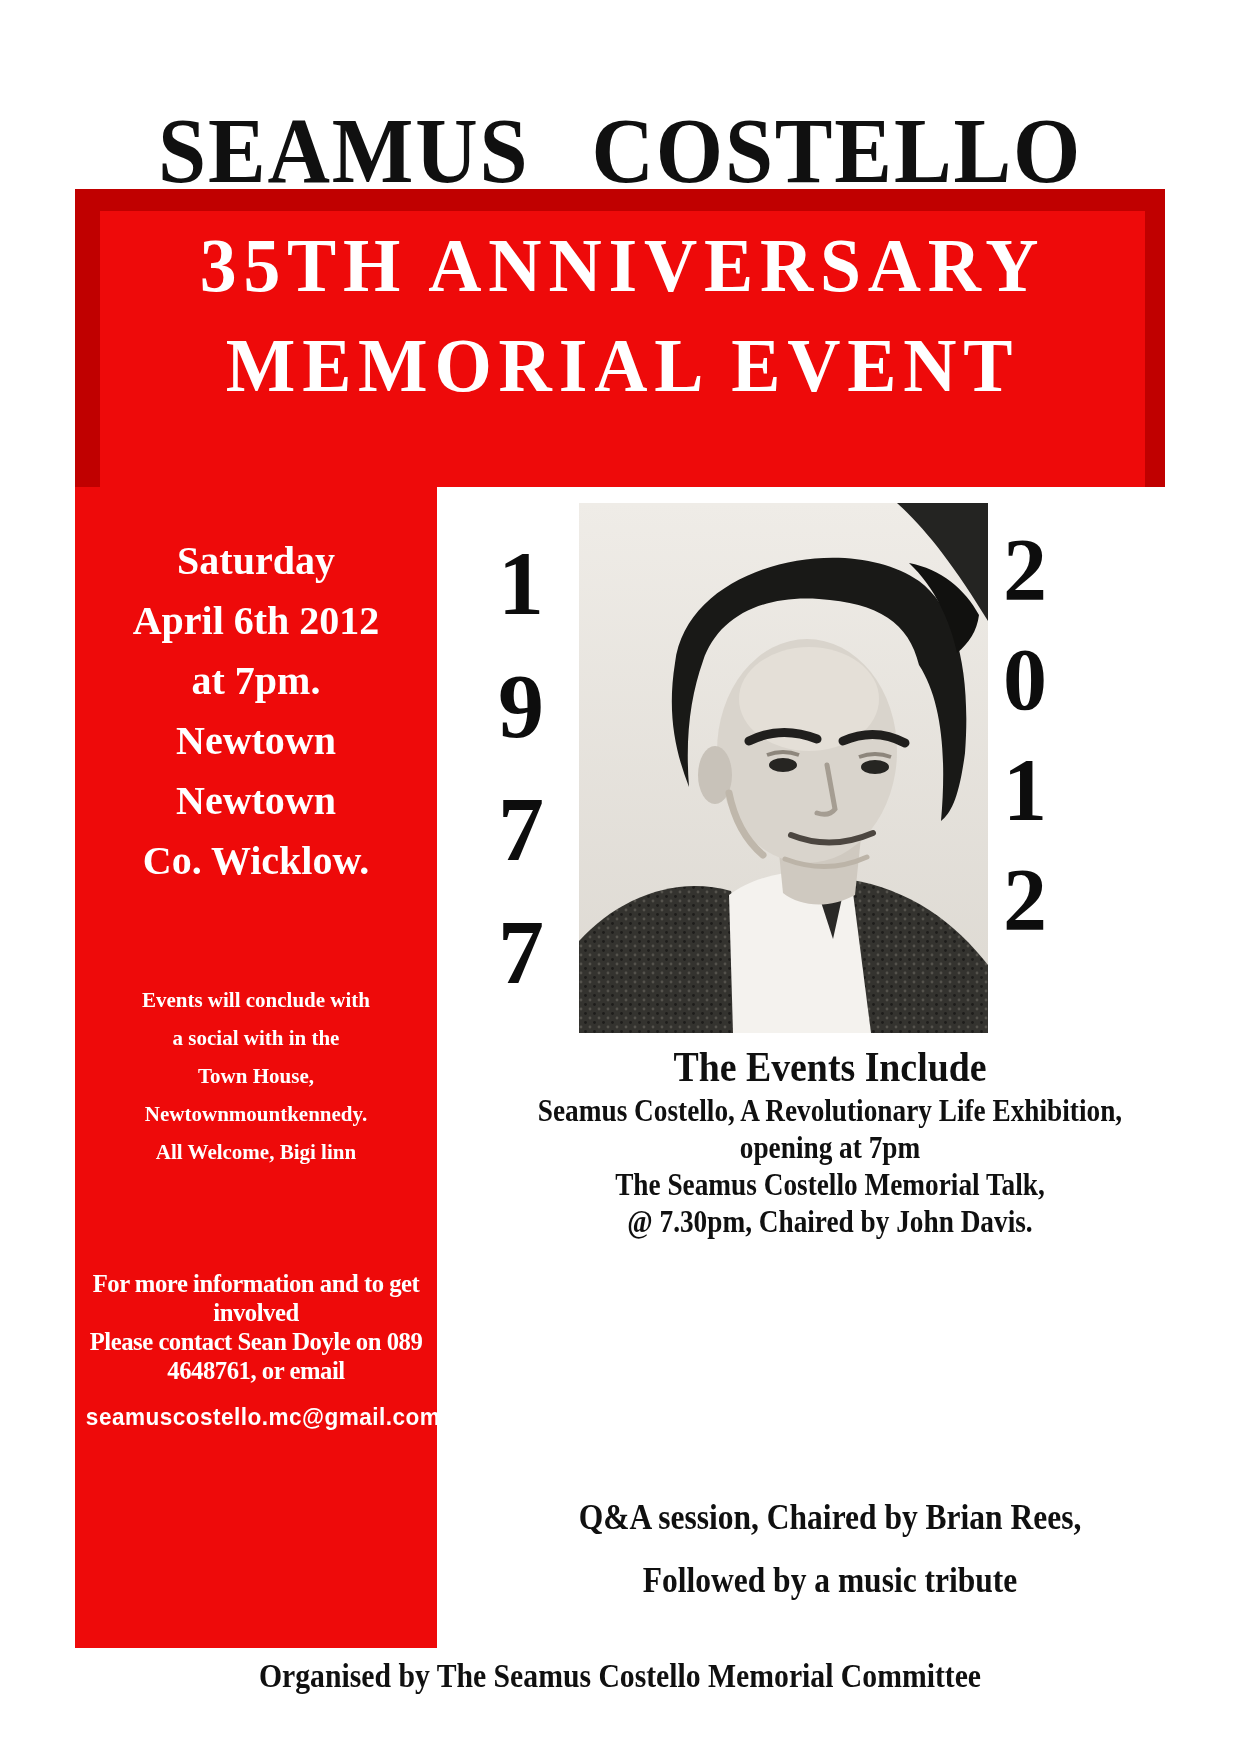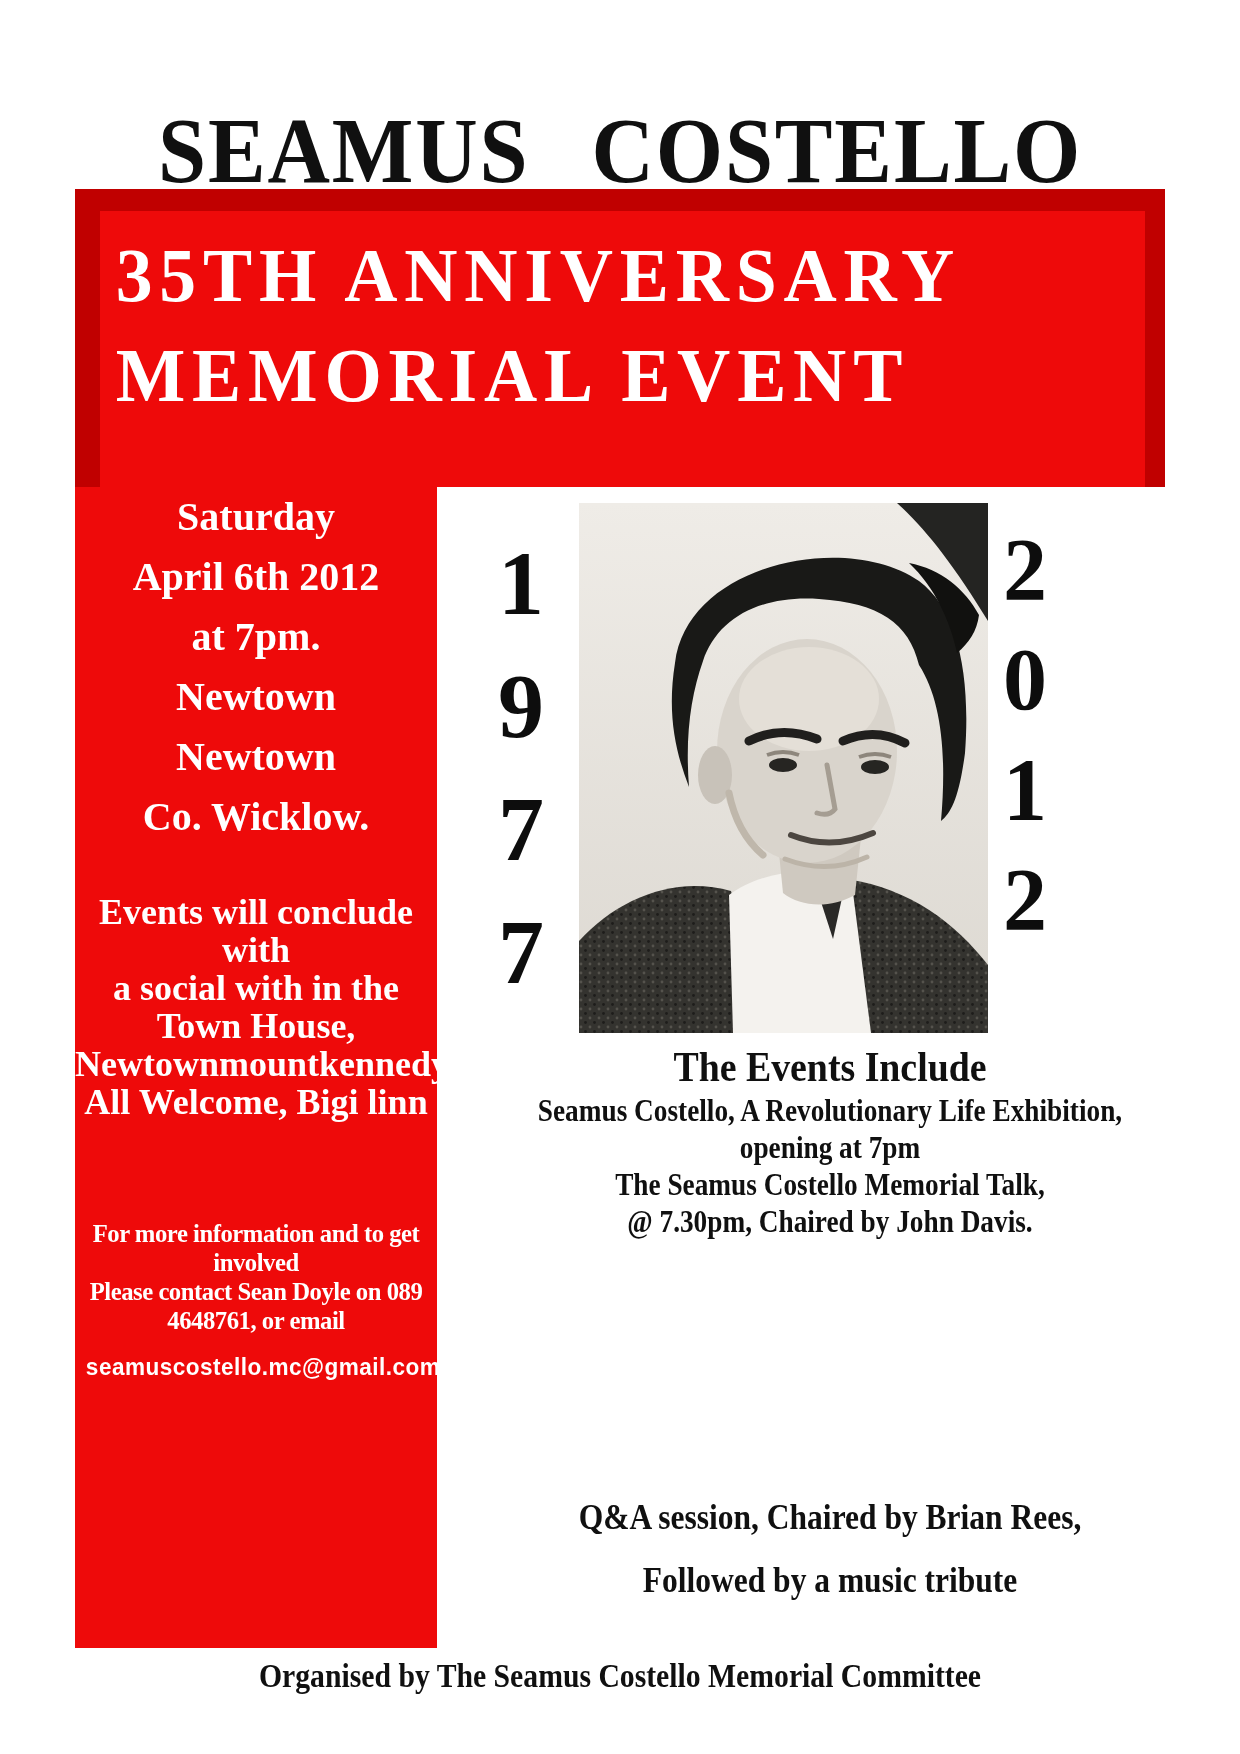--- a/index.html
+++ b/index.html
@@ -22,37 +22,38 @@
     white-space:nowrap;
   }
   
   .banner{
     position:absolute;left:75px;top:189px;width:1090px;height:298px;
     box-sizing:border-box;
     background:var(--red,#ee0a0a);
     border-top:22px solid var(--darkred,#c00000);
     border-left:25px solid var(--darkred,#c00000);
     border-right:20px solid var(--darkred,#c00000);
-    padding-top:10px;
+    text-align:center;
+    padding-top:0;
   }
   .banner-line{
     color:#ffffff;font-weight:900;
     font-size:76px;line-height:92px;letter-spacing:7px;
     margin-top:8px;
     transform:scaleX(.97);transform-origin:50% 50%;
     white-space:nowrap;
   }
   
   .sidebar{
     position:absolute;left:75px;top:487px;width:362px;height:1161px;
     background:var(--red,#ee0a0a);
     color:#ffffff;text-align:center;font-weight:700;
   }
-  .side-when{font-size:40px;line-height:60px;}
-  .side-social{margin-top:46px;font-size:36px;line-height:38px;}
+  .side-when{margin-top:44px;font-size:40px;line-height:60px;}
+  .side-social{margin-top:90px;font-size:21px;line-height:38px;}
   .side-contact{
     margin-top:98px;font-size:26px;line-height:29px;letter-spacing:-0.5px;
     transform:scaleX(.95);transform-origin:50% 0;
   }
   .side-email{
     margin-top:18px;
     font-family:"Liberation Sans","DejaVu Sans",sans-serif;
     font-size:24px;font-weight:700;letter-spacing:.5px;
     transform:scaleX(.94);transform-origin:50% 0;
     white-space:nowrap;

